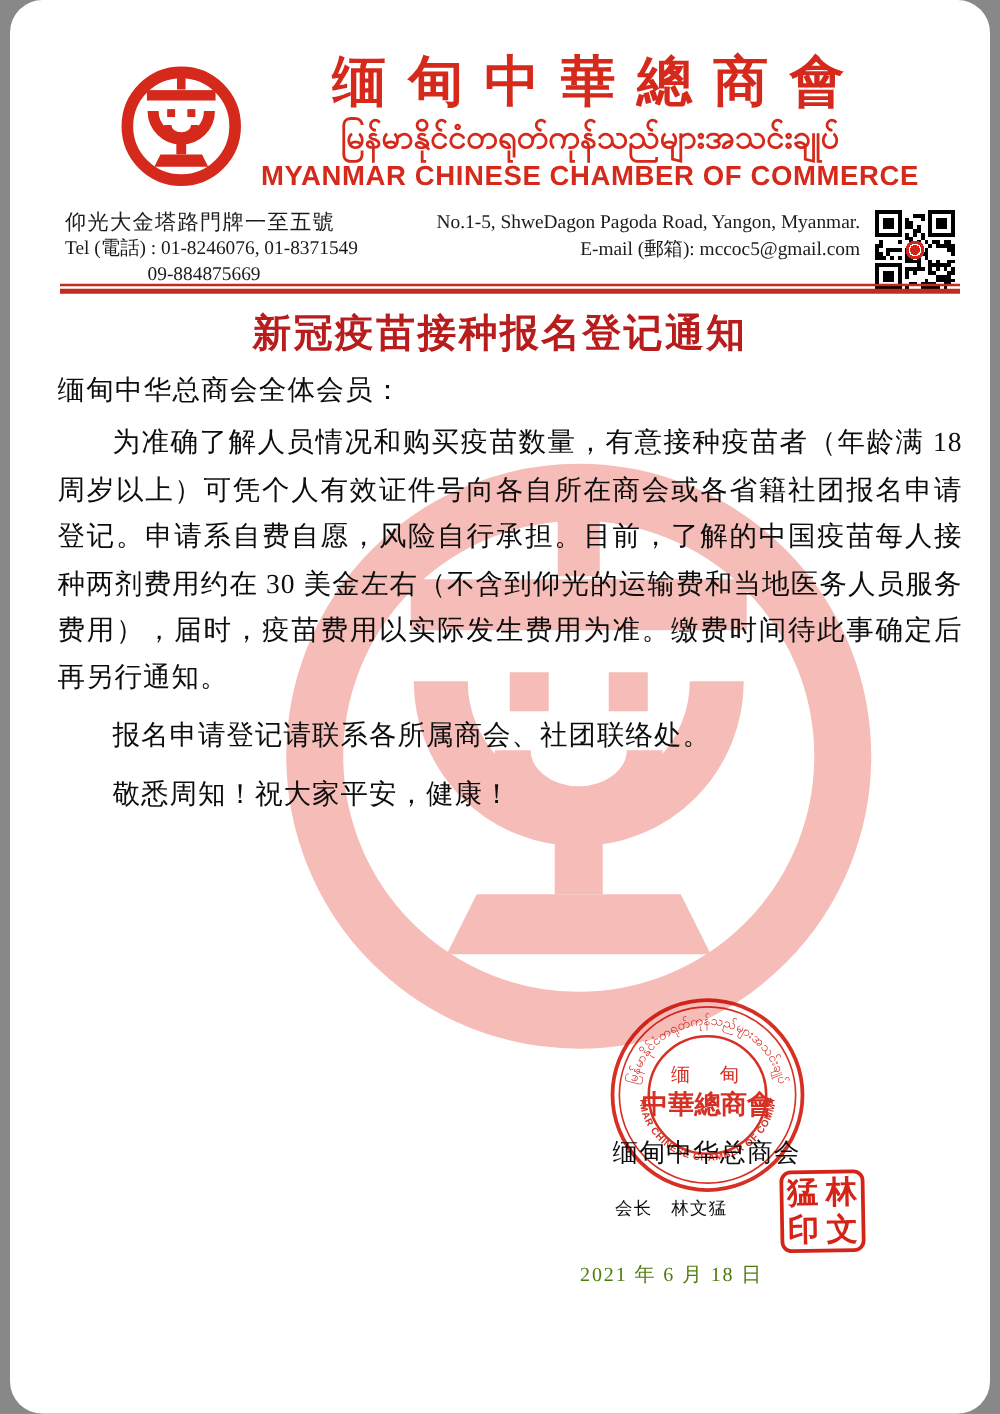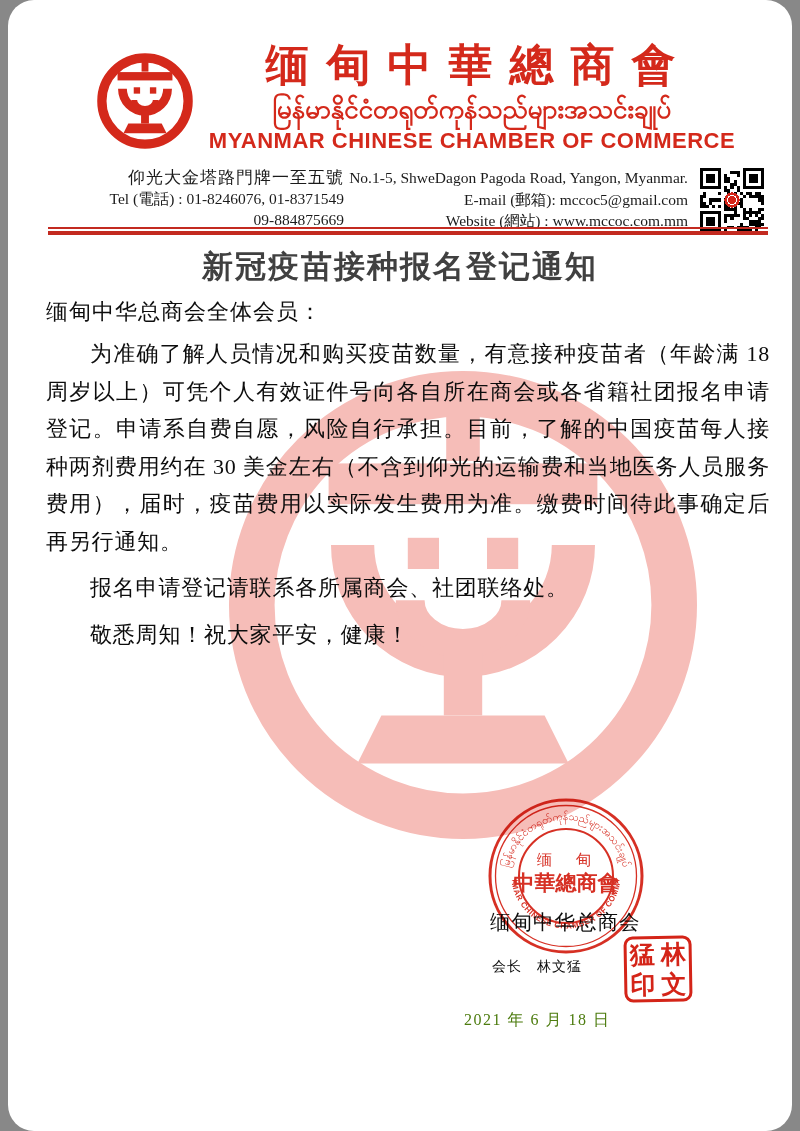--- a/index.html
+++ b/index.html
@@ -18,32 +18,32 @@
     position:absolute;left:215px;top:365px;width:480px;height:480px;
     color:#f6bdb8;z-index:0;pointer-events:none;
   }
   
   .logo{position:absolute;left:88px;top:52px;width:98px;height:98px;color:#d4291b;z-index:2;}
   .header-text{position:absolute;left:168px;top:40px;width:592px;text-align:center;z-index:2;color:#d4291b;}
   .org-zh{font-size:44px;font-weight:bold;letter-spacing:3px;line-height:1.2;white-space:nowrap;}
   .org-my{font-size:26px;font-weight:bold;margin-top:1px;line-height:1.2;}
   .org-en{font-size:22px;font-weight:bold;letter-spacing:0.5px;margin-top:3px;font-family:"Liberation Sans","DejaVu Sans",sans-serif;}
   .contact-row{position:absolute;left:44px;top:167px;width:712px;display:flex;z-index:2;color:#1b1b1b;}
-  .contact-left{width:292px;font-size:15.5px;line-height:21px;text-align:right;}
+  .contact-left{width:292px;font-size:15.5px;line-height:21px;text-align:left;}
   .contact-left .zh{font-size:17px;letter-spacing:1px;}
   .contact-left .tel2{padding-left:66px;}
   .contact-right{flex:1;text-align:right;font-size:15.5px;line-height:21.5px;padding-right:12px;}
   .qr-wrap{width:64px;height:64px;margin-top:1px;}
   .separator{position:absolute;left:40px;top:227px;width:720px;z-index:2;}
   .line-thin{height:2px;background:#c32a20;margin-bottom:2px;}
   .line-thick{height:4px;background:#c32a20;}
   
   .notice-title{
     position:absolute;left:0;top:246px;width:100%;text-align:center;
-    font-size:31px;font-weight:bold;letter-spacing:2px;color:#404040;z-index:1;
+    font-size:31px;font-weight:bold;letter-spacing:2px;color:#b91c1c;z-index:1;
   }
   .body-text{position:absolute;left:38px;top:297px;width:724px;z-index:1;font-size:22px;color:#0d0d0d;}
   .salutation{line-height:30px;letter-spacing:1px;margin:0 0 8px 0;}
   .body-text p{margin:0 0 9px 0;line-height:37.5px;text-align:justify;text-indent:2em;letter-spacing:0.8px;}
   
   .sig-org{position:absolute;left:482px;top:908px;font-size:20.5px;letter-spacing:1px;z-index:1;color:#0d0d0d;}
   .round-seal{position:absolute;left:476px;top:796px;width:164px;height:160px;z-index:2;mix-blend-mode:multiply;opacity:0.95;}
   .president{position:absolute;left:484px;top:958px;font-size:14px;letter-spacing:1px;z-index:1;color:#0d0d0d;}
   .name-seal{
     position:absolute;left:616px;top:936px;width:62px;height:60px;z-index:2;
@@ -97,21 +97,20 @@
 
   <div class="contact-row">
     <div class="contact-left">
       <div class="zh">仰光大金塔路門牌一至五號</div>
       <div>Tel (電話) : 01-8246076, 01-8371549</div>
       <div class="tel2">09-884875669</div>
     </div>
     <div class="contact-right">
       <div>No.1-5, ShweDagon Pagoda Road, Yangon, Myanmar.</div>
       <div>E-mail (郵箱): mccoc5@gmail.com</div>
-      <div>Website (網站) : www.mccoc.com.mm</div>
     </div>
     <div class="qr-wrap">
       <svg id="qr-svg" viewBox="0 0 63 63" width="64" height="64" shape-rendering="crispEdges">
           <rect x="30" y="3" width="3" height="3" fill="#000"></rect>
           <rect x="33" y="3" width="3" height="3" fill="#000"></rect>
           <rect x="36" y="3" width="3" height="3" fill="#000"></rect>
           <rect x="24" y="6" width="3" height="3" fill="#000"></rect>
           <rect x="36" y="6" width="3" height="3" fill="#000"></rect>
           <rect x="24" y="9" width="3" height="3" fill="#000"></rect>
           <rect x="27" y="9" width="3" height="3" fill="#000"></rect>

